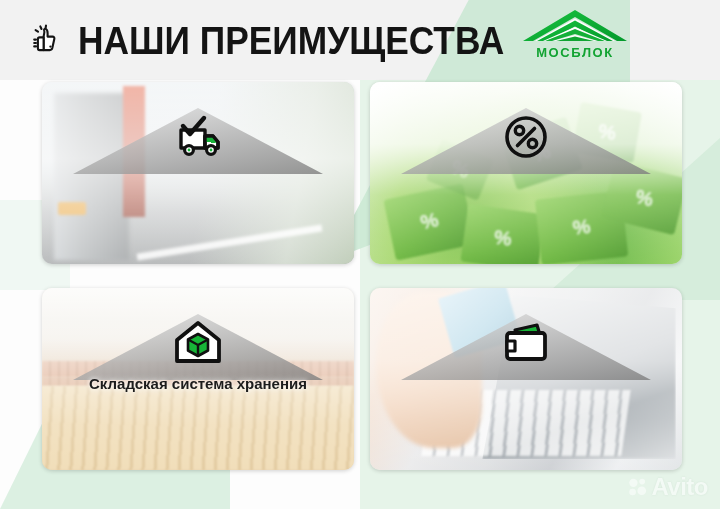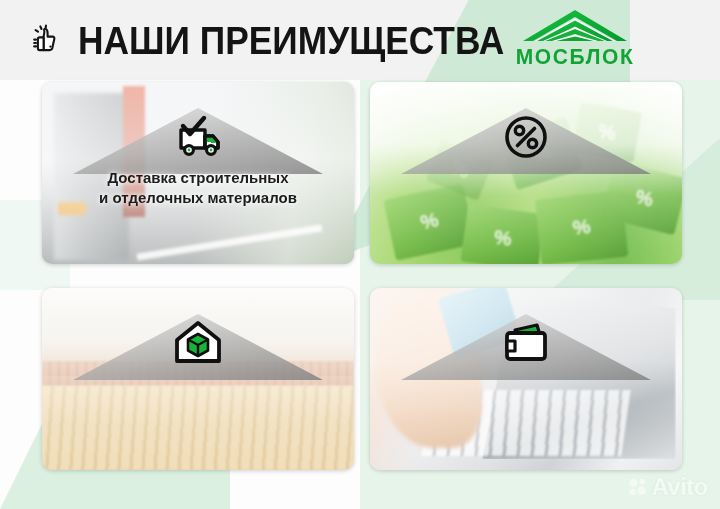--- a/index.html
+++ b/index.html
@@ -58,21 +58,21 @@
     transform:scaleX(0.93); transform-origin:left center;
     white-space:nowrap;
   }
   .logo-wrap {
     position:absolute; right:18px; top:8px;
     width:116px; height:62px;
     display:flex; flex-direction:column; align-items:center; justify-content:flex-start;
   }
   .logo-mark { width:108px; height:38px; }
   .logo-text {
-    font-size:21px; font-weight:bold; color:#12a332;
+    font-size:13px; font-weight:bold; color:#12a332;
     letter-spacing:1.6px; margin-top:-1px;
     transform:scaleY(1.05);
     font-family:"Liberation Sans", sans-serif;
   }
 
   
   #grid { position:absolute; left:0; top:0; width:720px; height:509px; z-index:4; }
   .card {
     position:absolute;
     border-radius:10px;
@@ -280,24 +280,20 @@
         <g stroke="#101010" stroke-width="3.4" fill="none" stroke-linejoin="round" stroke-linecap="round">
           <path d="M34 26 L42 26 L47 32 L47 38 L34 38 Z"></path>
         </g>
         <circle cx="18" cy="40" r="4.4" fill="#fff" stroke="#101010" stroke-width="3.2"></circle>
         <circle cx="40" cy="40" r="4.4" fill="#fff" stroke="#101010" stroke-width="3.2"></circle>
         <circle cx="18" cy="40" r="1.4" fill="#19b33a"></circle>
         <circle cx="40" cy="40" r="1.4" fill="#19b33a"></circle>
         <path d="M12 16 L19 24 L33 8" fill="none" stroke="#101010" stroke-width="4.4" stroke-linecap="round" stroke-linejoin="round"></path>
       </svg>
     </span>
-    <div class="card-label">
-      <div>Доставка строительных</div>
-      <div>и отделочных материалов</div>
-    </div>
   </div>
 
   <div class="card c1">
     <div class="photo ph-discount">
       <div class="cube" style="left:6%;  top:60%; width:26%; height:34%; transform:rotate(-12deg);">%</div>
       <div class="cube" style="left:30%; top:70%; width:25%; height:32%; transform:rotate(8deg);">%</div>
       <div class="cube" style="left:54%; top:62%; width:28%; height:36%; transform:rotate(-6deg);">%</div>
       <div class="cube" style="left:76%; top:48%; width:24%; height:32%; transform:rotate(14deg);">%</div>
       <div class="cube" style="left:44%; top:24%; width:22%; height:30%; transform:rotate(-18deg);">%</div>
       <div class="cube" style="left:66%; top:14%; width:20%; height:28%; transform:rotate(10deg);">%</div>
@@ -327,20 +323,23 @@
     <span class="card-icon">
       <svg viewBox="0 0 54 54" width="54" height="54">
         <path d="M27 7 L48 24 L48 45 L6 45 L6 24 Z" fill="#fff" stroke="#101010" stroke-width="3.8" stroke-linejoin="round"></path>
         <g>
           <path d="M27 18 L37 23.5 L37 34.5 L27 40 L17 34.5 L17 23.5 Z" fill="#17b437" stroke="#101010" stroke-width="2.6" stroke-linejoin="round"></path>
           <path d="M17 23.5 L27 29 L37 23.5" fill="none" stroke="#101010" stroke-width="2.4"></path>
           <path d="M27 29 L27 40" fill="none" stroke="#101010" stroke-width="2.4"></path>
         </g>
       </svg>
     </span>
+    <div class="card-label">
+      <div>Складская система хранения</div>
+    </div>
   </div>
 
   <div class="card c3">
     <div class="photo ph-payment">
       <div class="laptop"></div>
       <div class="keys"></div>
       <div class="hand"></div>
       <div class="blue-card"></div>
       <div class="overlay-wash" style="background:linear-gradient(180deg,rgba(255,255,255,.62) 0%,rgba(255,255,255,.58) 40%,rgba(255,255,255,.30) 72%,rgba(255,255,255,.12) 100%);"></div>
     </div>

